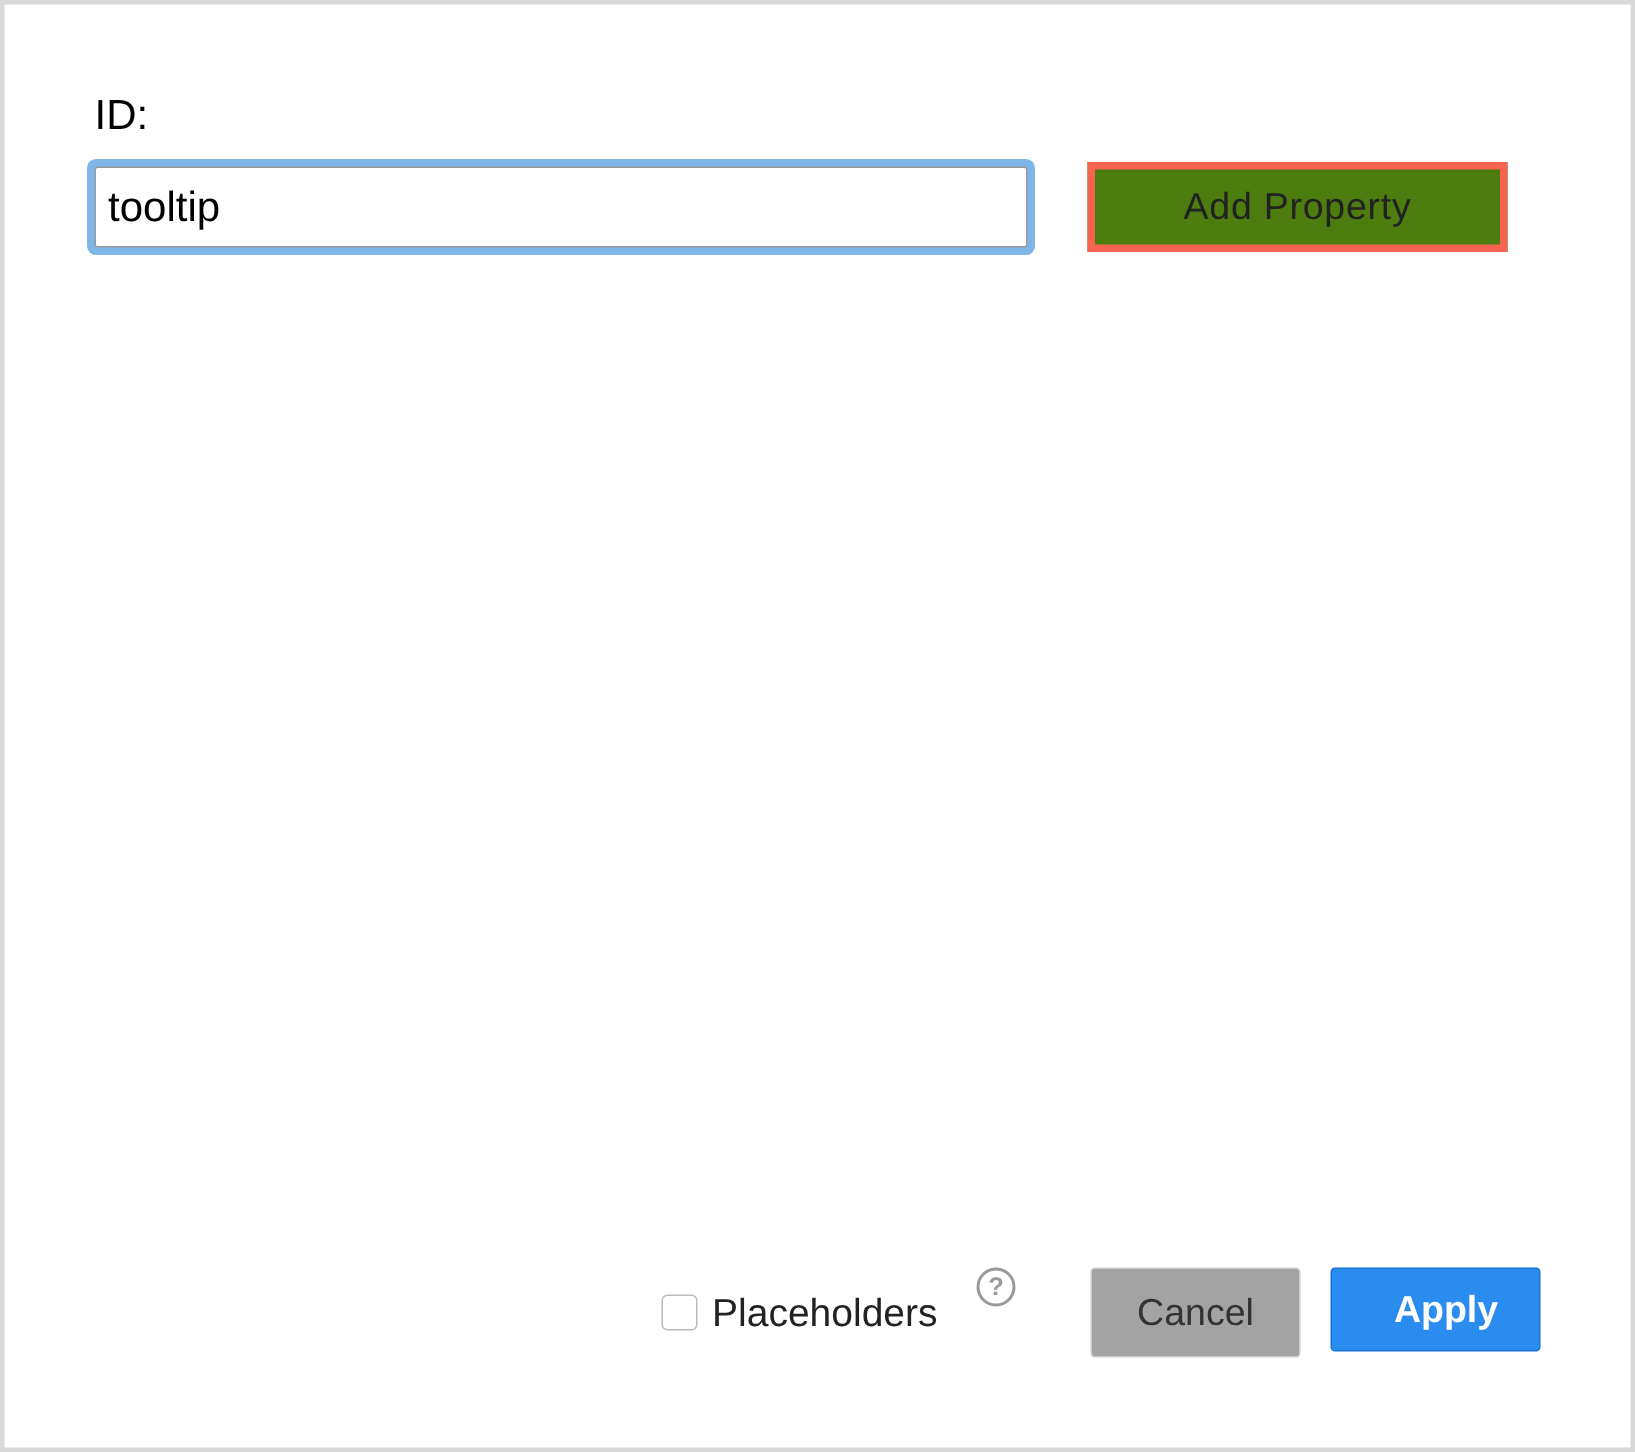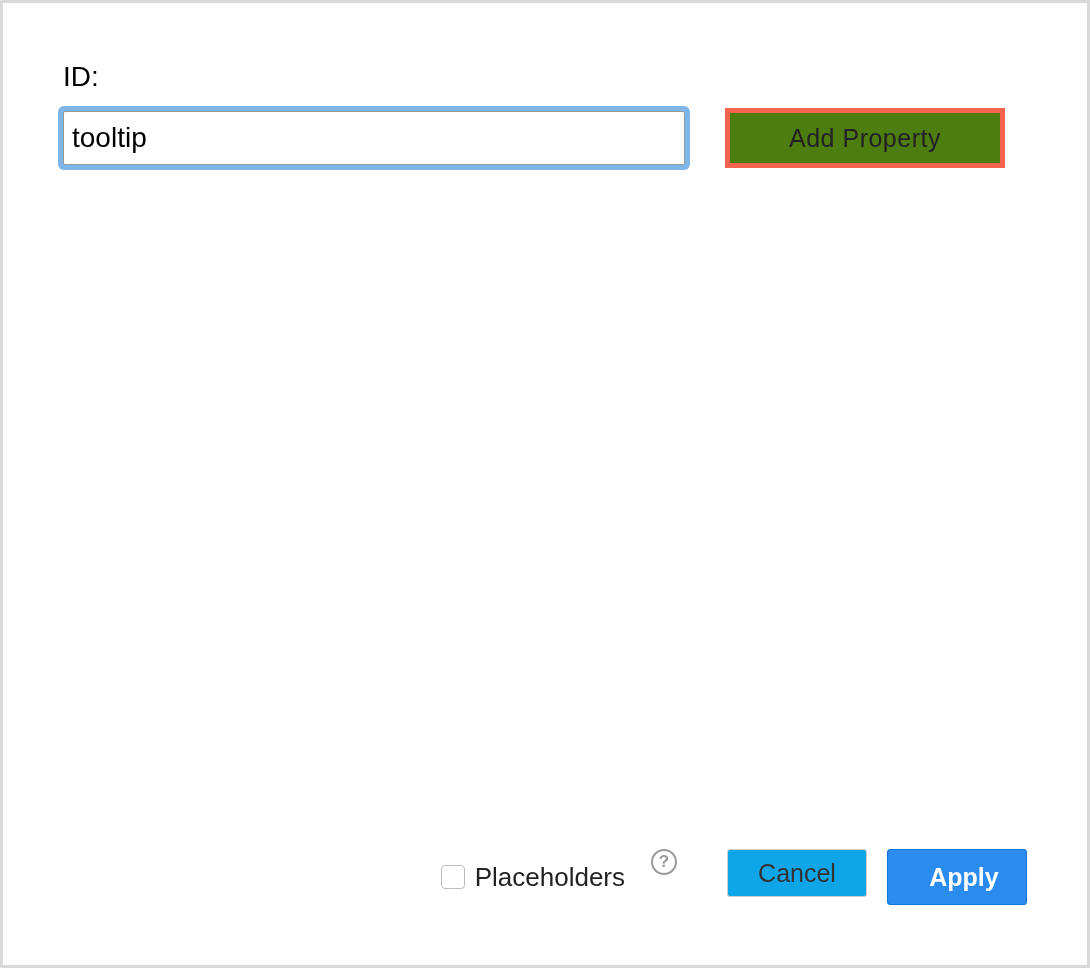--- a/index.html
+++ b/index.html
@@ -102,22 +102,22 @@
       align-items: center;
       justify-content: center;
       color: #999;
       font-size: 17px;
       font-weight: 600;
       cursor: pointer;
       margin-right: 30px;
     }
     .cancel-btn {
       width: 140px;
-      height: 48px;
-      background: #0ea5e9;
+      height: 60px;
+      background: #a3a3a3;
       border: 1px solid #ccc;
       border-radius: 3px;
       font-size: 25px;
       color: #333;
       font-family: inherit;
       cursor: pointer;
     }
     .apply-btn {
       width: 140px;
       height: 56px;

